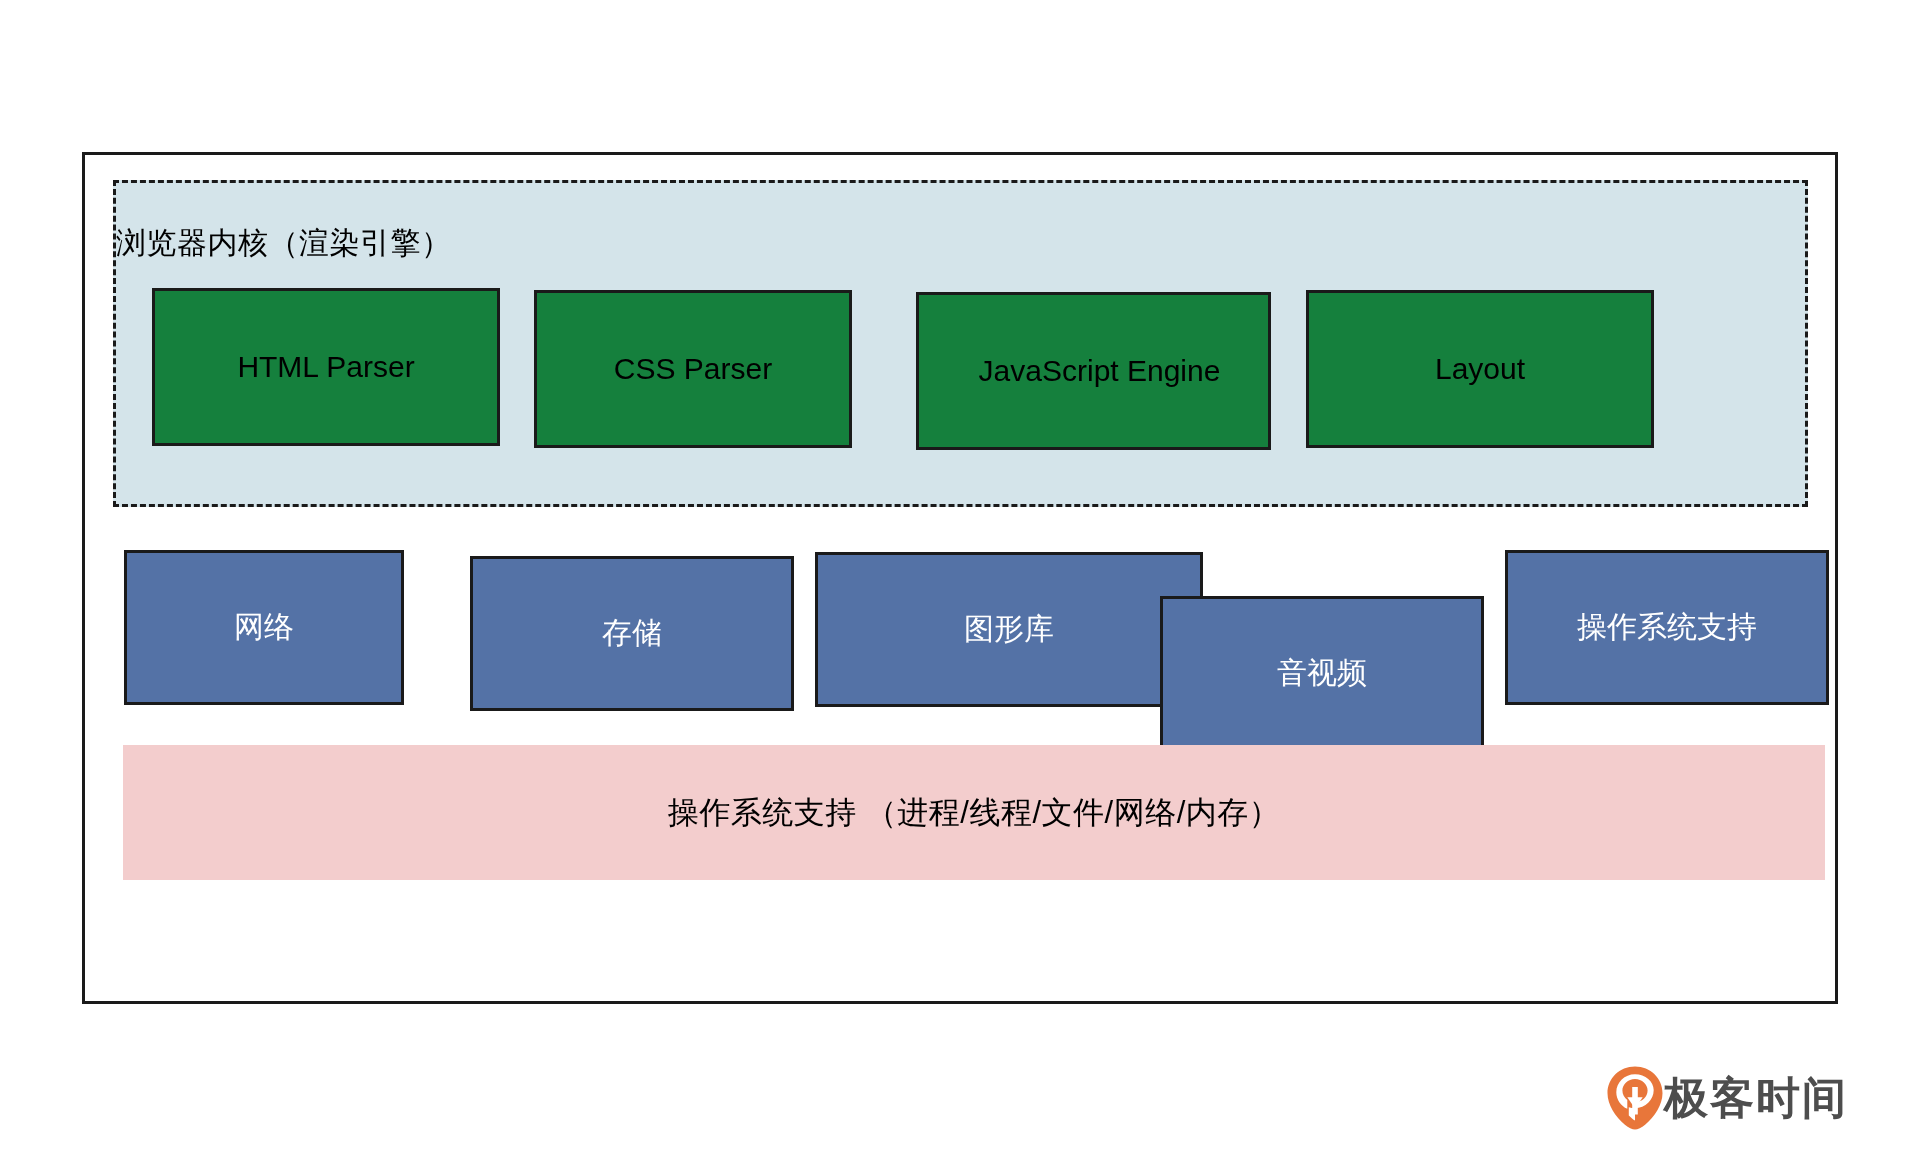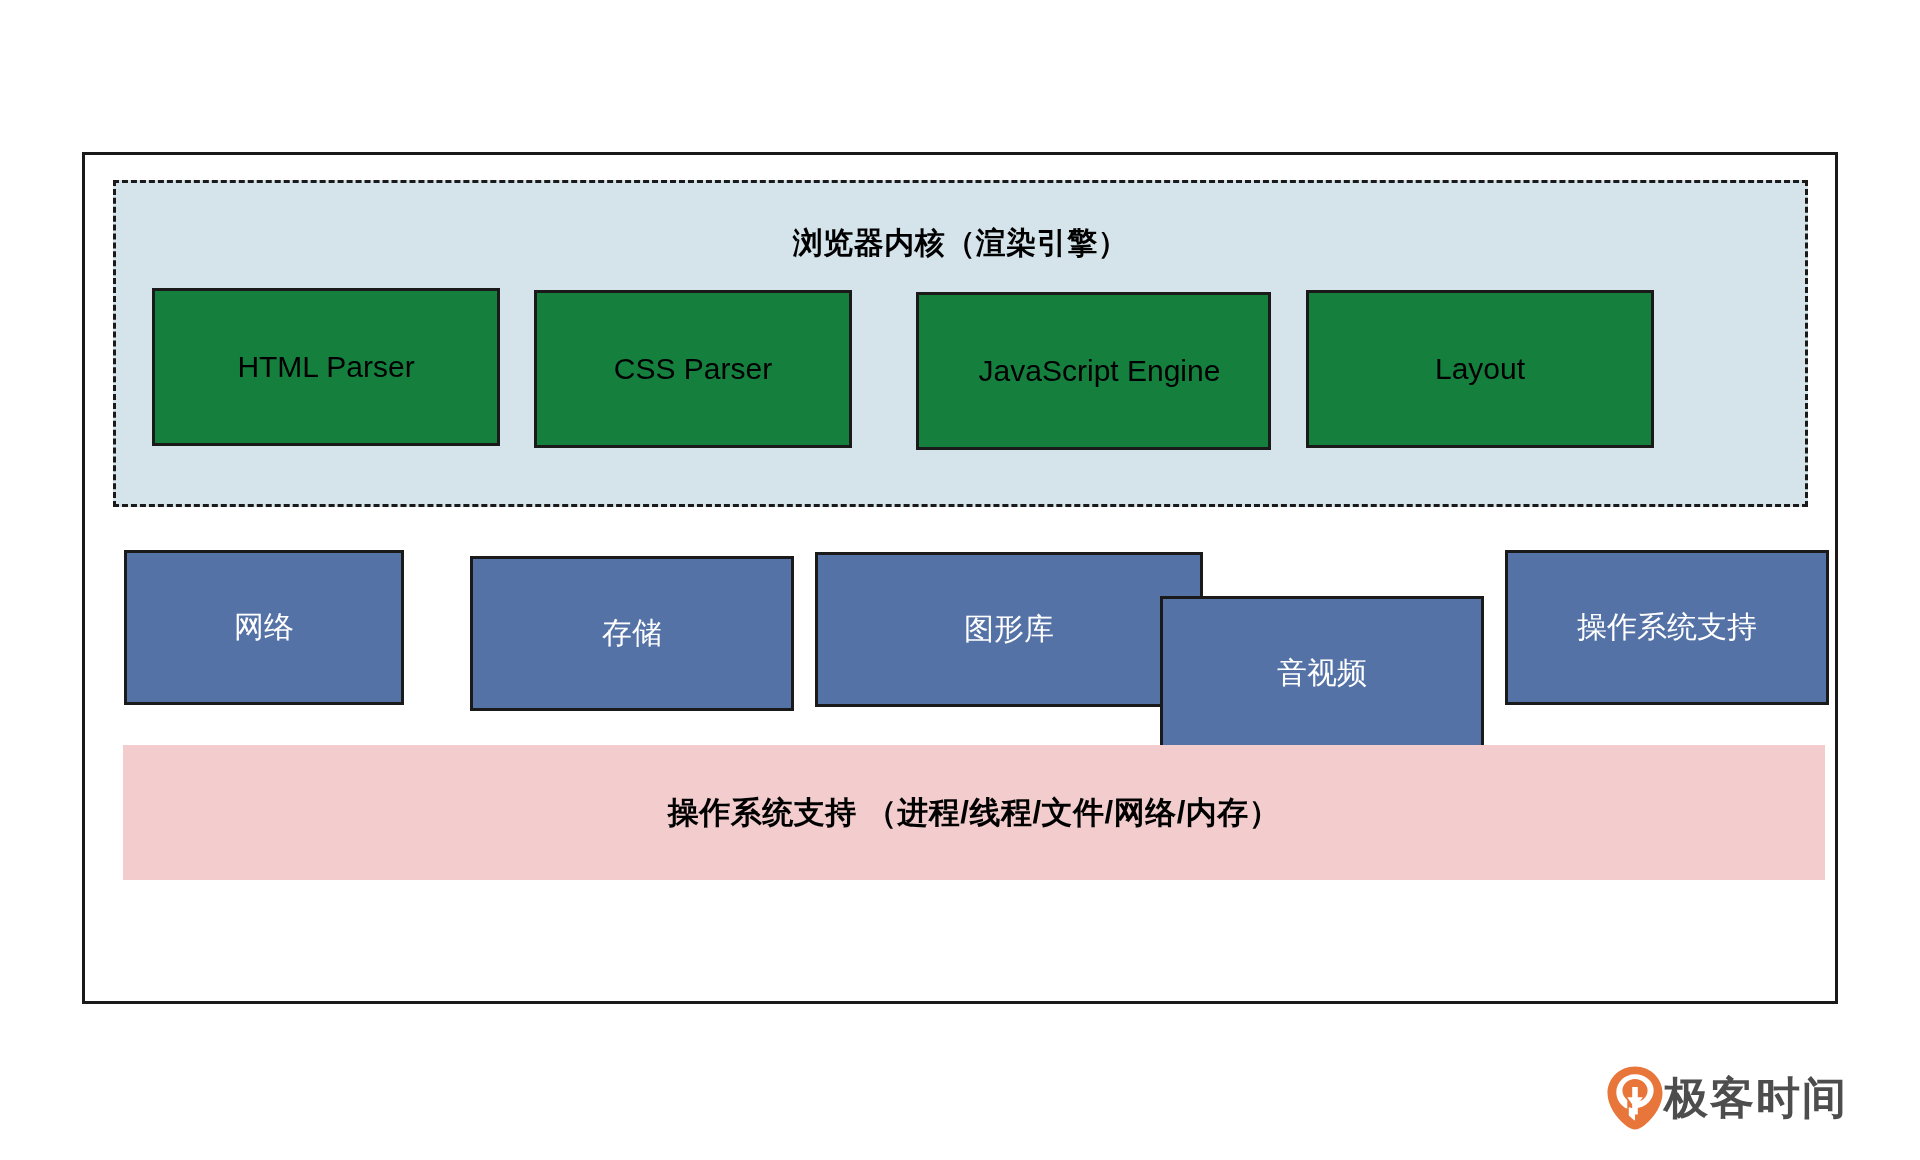--- a/index.html
+++ b/index.html
@@ -38,23 +38,22 @@
     background: #d4e4ea;
     border: 3px dashed #1a1a1a;
     box-sizing: border-box;
   }
 
   #render-engine-title {
     position: absolute;
     top: 40px;
     left: 0;
     width: 100%;
-    text-align: center;
     font-size: 30px;
-    font-weight: bold;
+    font-weight: normal;
     color: #000000;
     letter-spacing: 0.5px;
   }
 
   
   #engine-modules {
     position: absolute;
     top: 105px;
     left: 0;
     width: 100%;
@@ -120,21 +119,20 @@
     background: #f3cdcd;
     display: flex;
     align-items: center;
     justify-content: center;
   }
   #os-support-label {
     font-size: 31px;
     color: #000000;
     white-space: nowrap;
     letter-spacing: 0.5px;
-    font-weight: bold;
   }
 
   
   #brand-logo {
     position: absolute;
     right: 72px;
     bottom: 30px;
     display: flex;
     align-items: center;
   }

